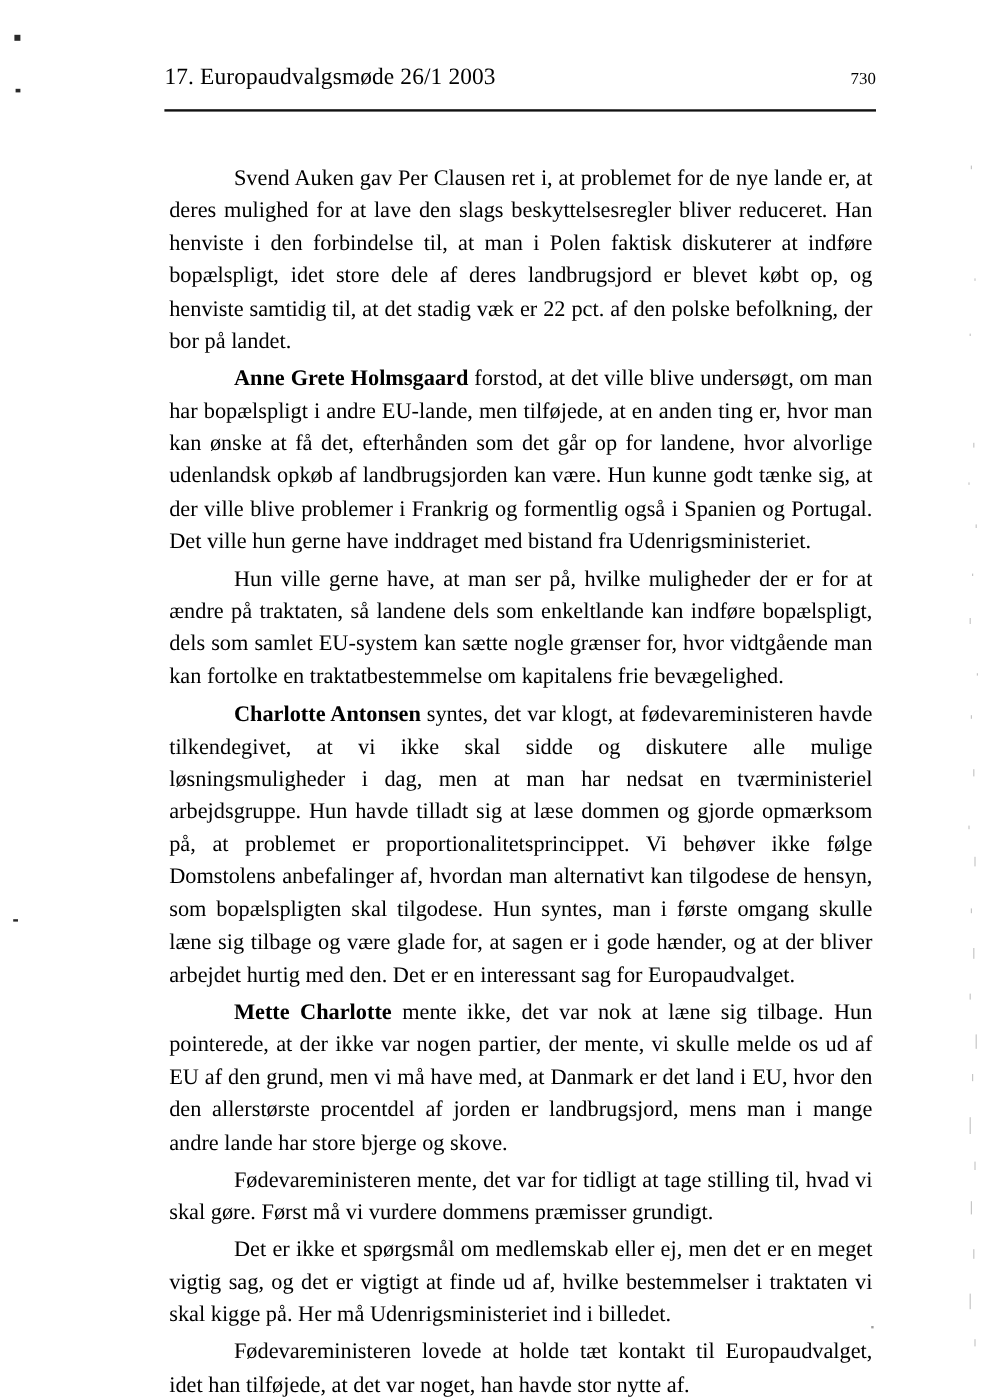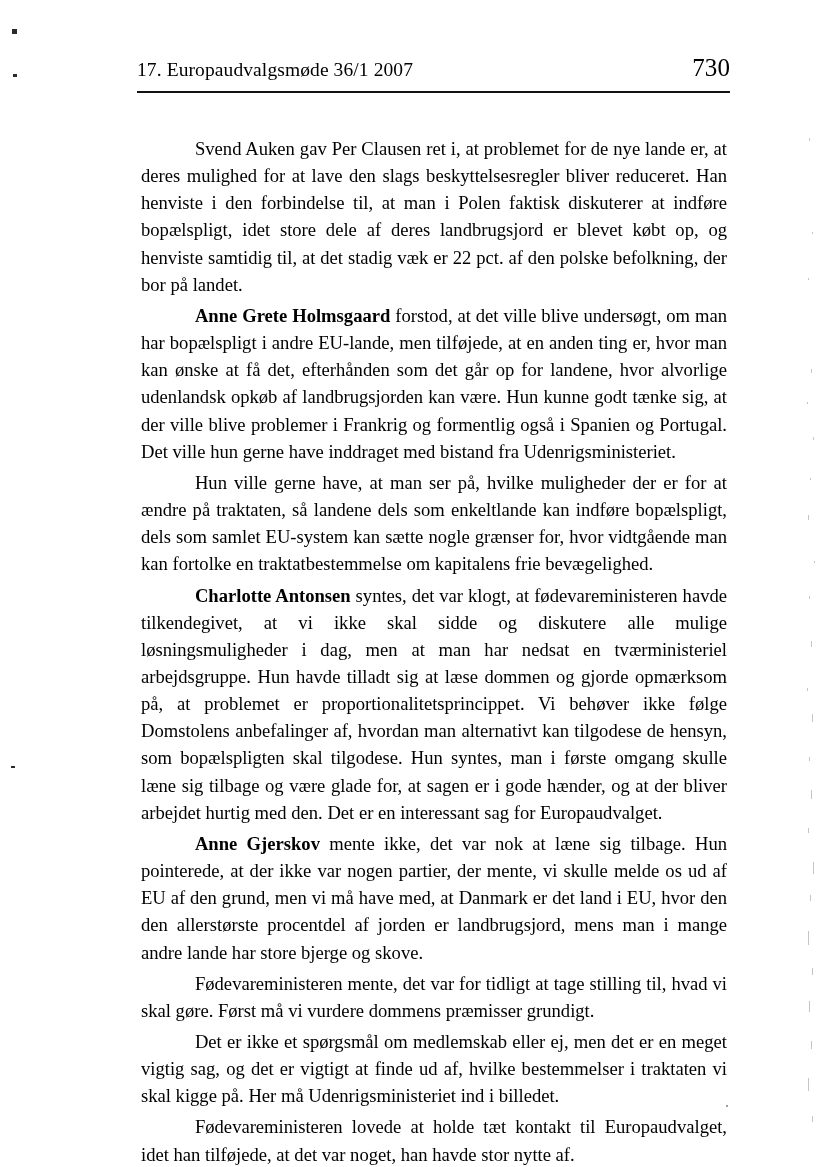--- a/index.html
+++ b/index.html
@@ -37,21 +37,21 @@
     line-height: 1.15;
     letter-spacing: 0.1px;
   }
 
   .header-title {
     white-space: nowrap;
   }
 
   .header-pageno {
     white-space: nowrap;
-    font-size: 25px;
+    font-size: 14px;
   }
 
   .header-rule {
     position: absolute;
     left: 137px;
     top: 91px;
     width: 593px;
     height: 2px;
     background: #121212;
   }
@@ -152,21 +152,21 @@
     <span style="top:931px;  height:14px; left:3px;"></span>
     <span style="top:968px;  height:7px; left:7px;"></span>
     <span style="top:1001px; height:11px; left:4px;"></span>
     <span style="top:1041px; height:8px; left:6px;"></span>
     <span style="top:1078px; height:13px; left:3px;"></span>
     <span style="top:1116px; height:6px; left:7px;"></span>
   </div>
   <div class="speck" style="left:726px; top:1105px; width:2px; height:2px; opacity:.45;"></div>
 
   <div class="header">
-    <span class="header-title">17. Europaudvalgsmøde 36/1 2007</span>
+    <span class="header-title">17. Europaudvalgsmøde 26/1 2003</span>
     <span class="header-pageno">730</span>
   </div>
   <div class="header-rule"></div>
 
   <div class="body-col">
 
     <p>
       <span>Svend Auken gav Per Clausen ret i, at problemet for de nye lande er, at deres mulighed for at lave den slags beskyttelsesregler bliver reduceret. Han henviste i den forbindelse til, at man i Polen faktisk diskuterer at indføre bopælspligt, idet store dele af deres landbrugsjord er blevet købt op, og henviste samtidig til, at det stadig væk er 22 pct. af den polske befolkning, der bor på landet.</span>
     </p>
 
@@ -176,21 +176,21 @@
 
     <p>
       <span>Hun ville gerne have, at man ser på, hvilke muligheder der er for at ændre på traktaten, så landene dels som enkeltlande kan indføre bopælspligt, dels som samlet EU-system kan sætte nogle grænser for, hvor vidtgående man kan fortolke en traktatbestemmelse om kapitalens frie bevægelighed.</span>
     </p>
 
     <p>
       <span class="speaker">Charlotte Antonsen</span><span> syntes, det var klogt, at fødevareministeren havde tilkendegivet, at vi ikke skal sidde og diskutere alle mulige løsningsmuligheder i dag, men at man har nedsat en tværministeriel arbejdsgruppe. Hun havde tilladt sig at læse dommen og gjorde opmærksom på, at problemet er proportionalitetsprincippet. Vi behøver ikke følge Domstolens anbefalinger af, hvordan man alternativt kan tilgodese de hensyn, som bopælspligten skal tilgodese. Hun syntes, man i første omgang skulle læne sig tilbage og være glade for, at sagen er i gode hænder, og at der bliver arbejdet hurtig med den. Det er en interessant sag for Europaudvalget.</span>
     </p>
 
     <p>
-      <span class="speaker">Anne Gjerskov</span><span> mente ikke, det var nok at læne sig tilbage. Hun pointerede, at der ikke var nogen partier, der mente, vi skulle melde os ud af EU af den grund, men vi må have med, at Danmark er det land i EU, hvor den den allerstørste procentdel af jorden er landbrugsjord, mens man i mange andre lande har store bjerge og skove.</span>
+      <span class="speaker">Mette Charlotte</span><span> mente ikke, det var nok at læne sig tilbage. Hun pointerede, at der ikke var nogen partier, der mente, vi skulle melde os ud af EU af den grund, men vi må have med, at Danmark er det land i EU, hvor den den allerstørste procentdel af jorden er landbrugsjord, mens man i mange andre lande har store bjerge og skove.</span>
     </p>
 
 
     <p>
       <span>Fødevareministeren mente, det var for tidligt at tage stilling til, hvad vi skal gøre. Først må vi vurdere dommens præmisser grundigt.</span>
     </p>
 
     <p>
       <span>Det er ikke et spørgsmål om medlemskab eller ej, men det er en meget vigtig sag, og det er vigtigt at finde ud af, hvilke bestemmelser i traktaten vi skal kigge på. Her må Udenrigsministeriet ind i billedet.</span>
     </p>

